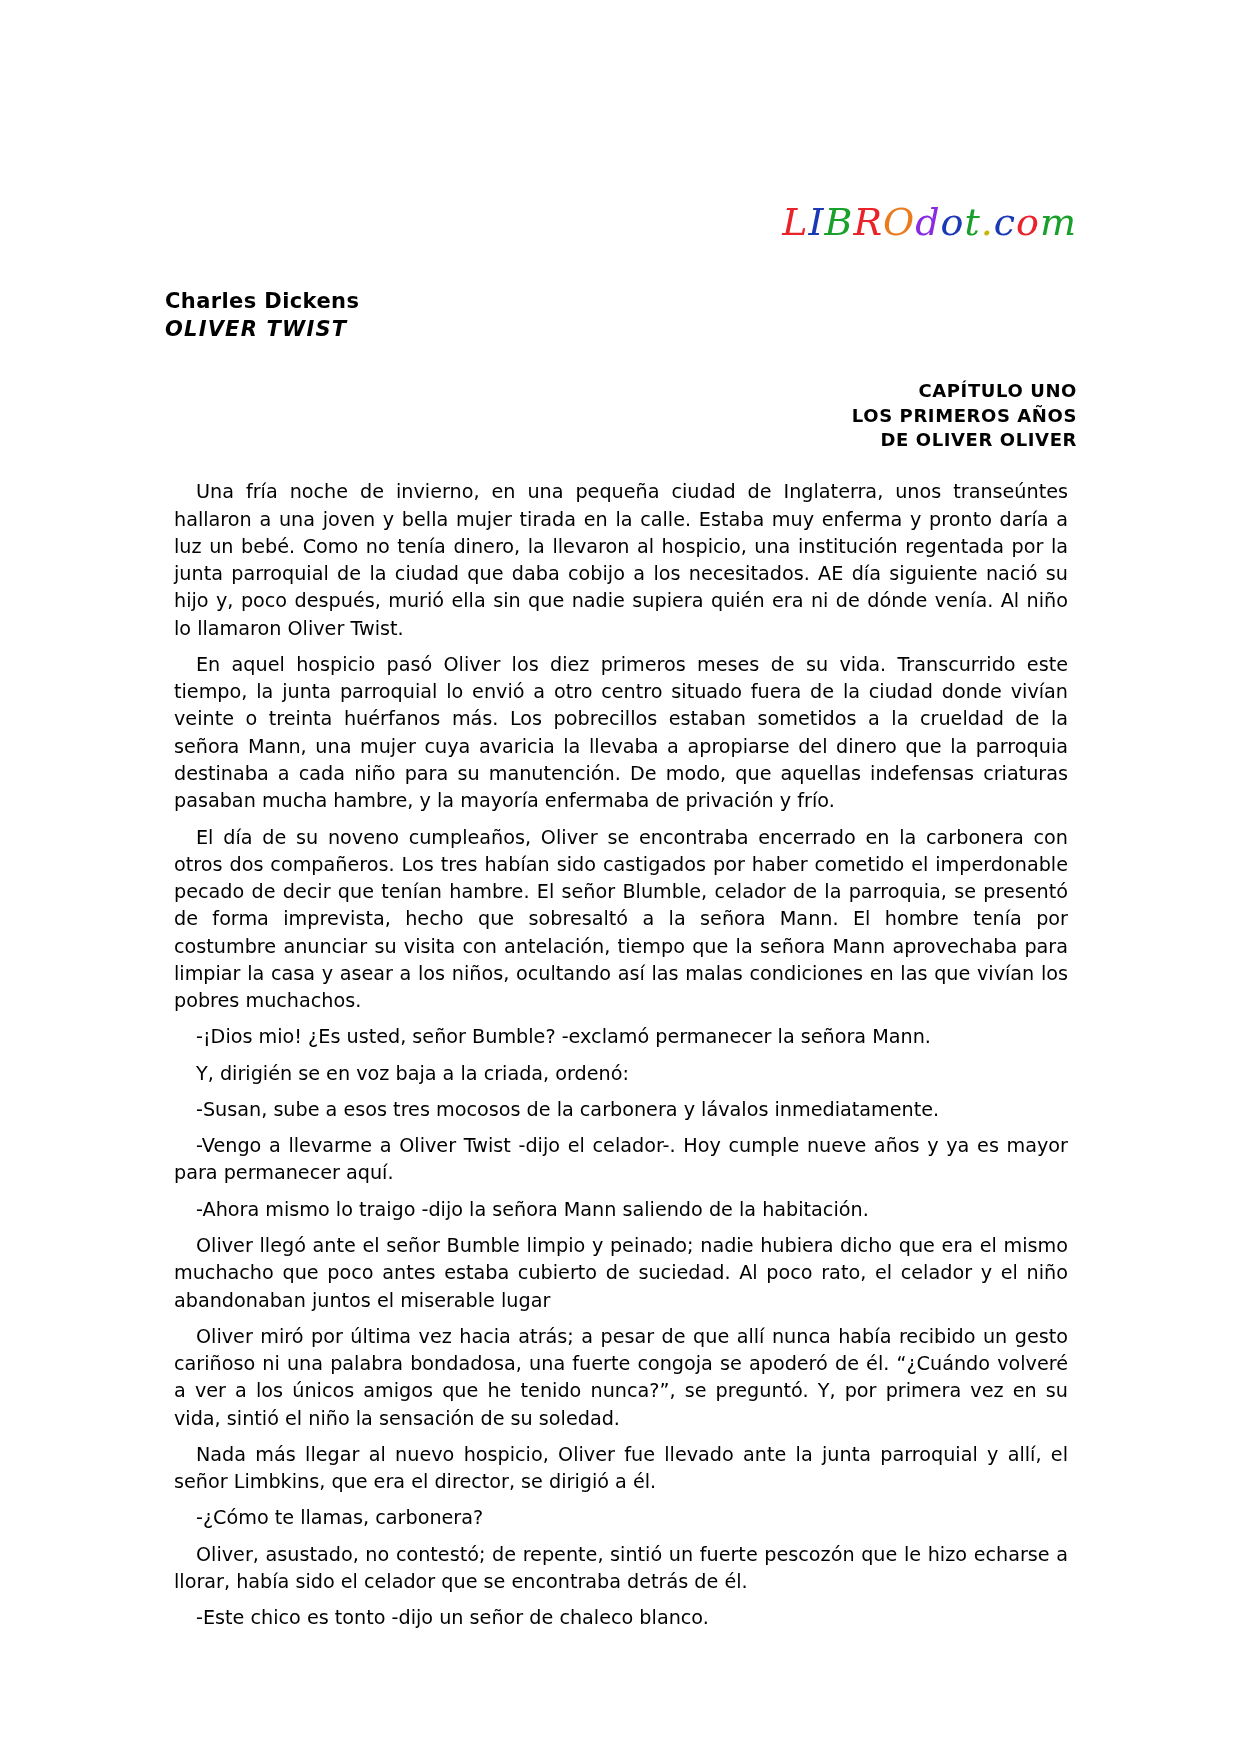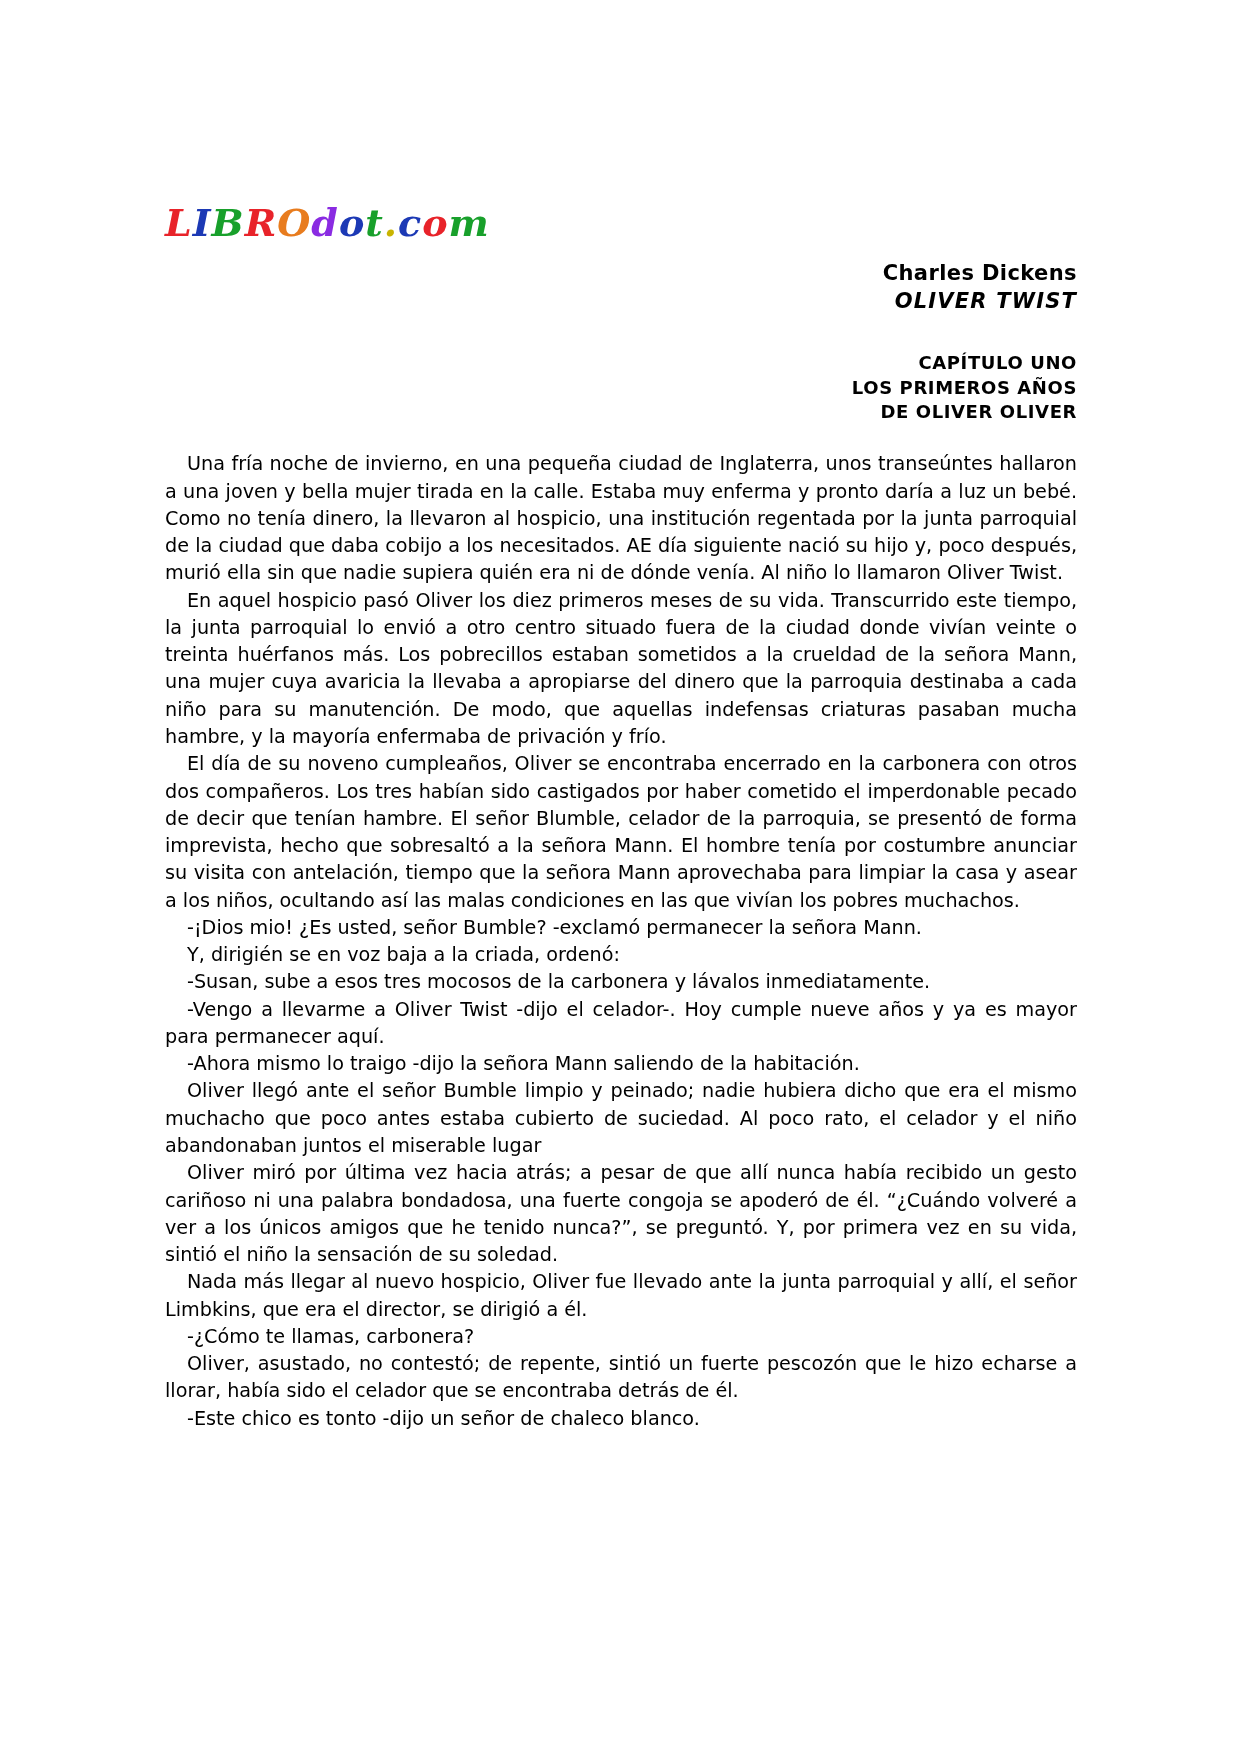--- a/index.html
+++ b/index.html
@@ -15,65 +15,65 @@
     position: relative;
     overflow: hidden;
   }
   .page {
     box-sizing: border-box;
     width: 1242px;
     height: 1755px;
     padding: 200px 165px 0 165px;
   }
   .logo {
-    text-align: left;
+    text-align: right;
     font-family: "DejaVu Serif", serif;
     font-size: 38px;
-    font-weight: bold;
+    font-weight: normal;
     font-style: italic;
     letter-spacing: 1px;
-    margin-bottom: 15px;
+    margin-bottom: 44px;
     white-space: nowrap;
   }
   .logo span { display: inline-block; }
   .logo .l1 { color: #e8232a; }
   .logo .l2 { color: #1c39b5; }
   .logo .l3 { color: #18a02b; }
   .logo .l4 { color: #e8232a; }
   .logo .l5 { color: #e87c1e; }
   .logo .l6 { color: #8a2be2; }
   .logo .l7 { color: #1c39b5; }
   .logo .l8 { color: #18a02b; }
   .logo .l9 { color: #c9b400; }
   .logo .l10 { color: #1c39b5; }
   .logo .l11 { color: #e8232a; }
   .logo .l12 { color: #18a02b; }
 
   .title-block {
-    text-align: right;
+    text-align: left;
     font-weight: bold;
     font-size: 21px;
     line-height: 1.32;
     letter-spacing: 0.4px;
   }
   .author { margin-bottom: 0; }
   .booktitle { letter-spacing: 1.2px; font-style: italic; }
 
   .chapter-block {
     text-align: right;
     font-weight: bold;
     font-size: 18px;
     line-height: 1.35;
     letter-spacing: 0.6px;
     margin-top: 36px;
     margin-bottom: 26px;
   }
 
   .body-text p {
-    margin: 0;
+    margin: 9px;
     text-align: justify;
     font-size: 19.2px;
     line-height: 1.42;
     text-indent: 22px;
     hyphens: none;
   }
 </style>
 </head>
 <body>
 

